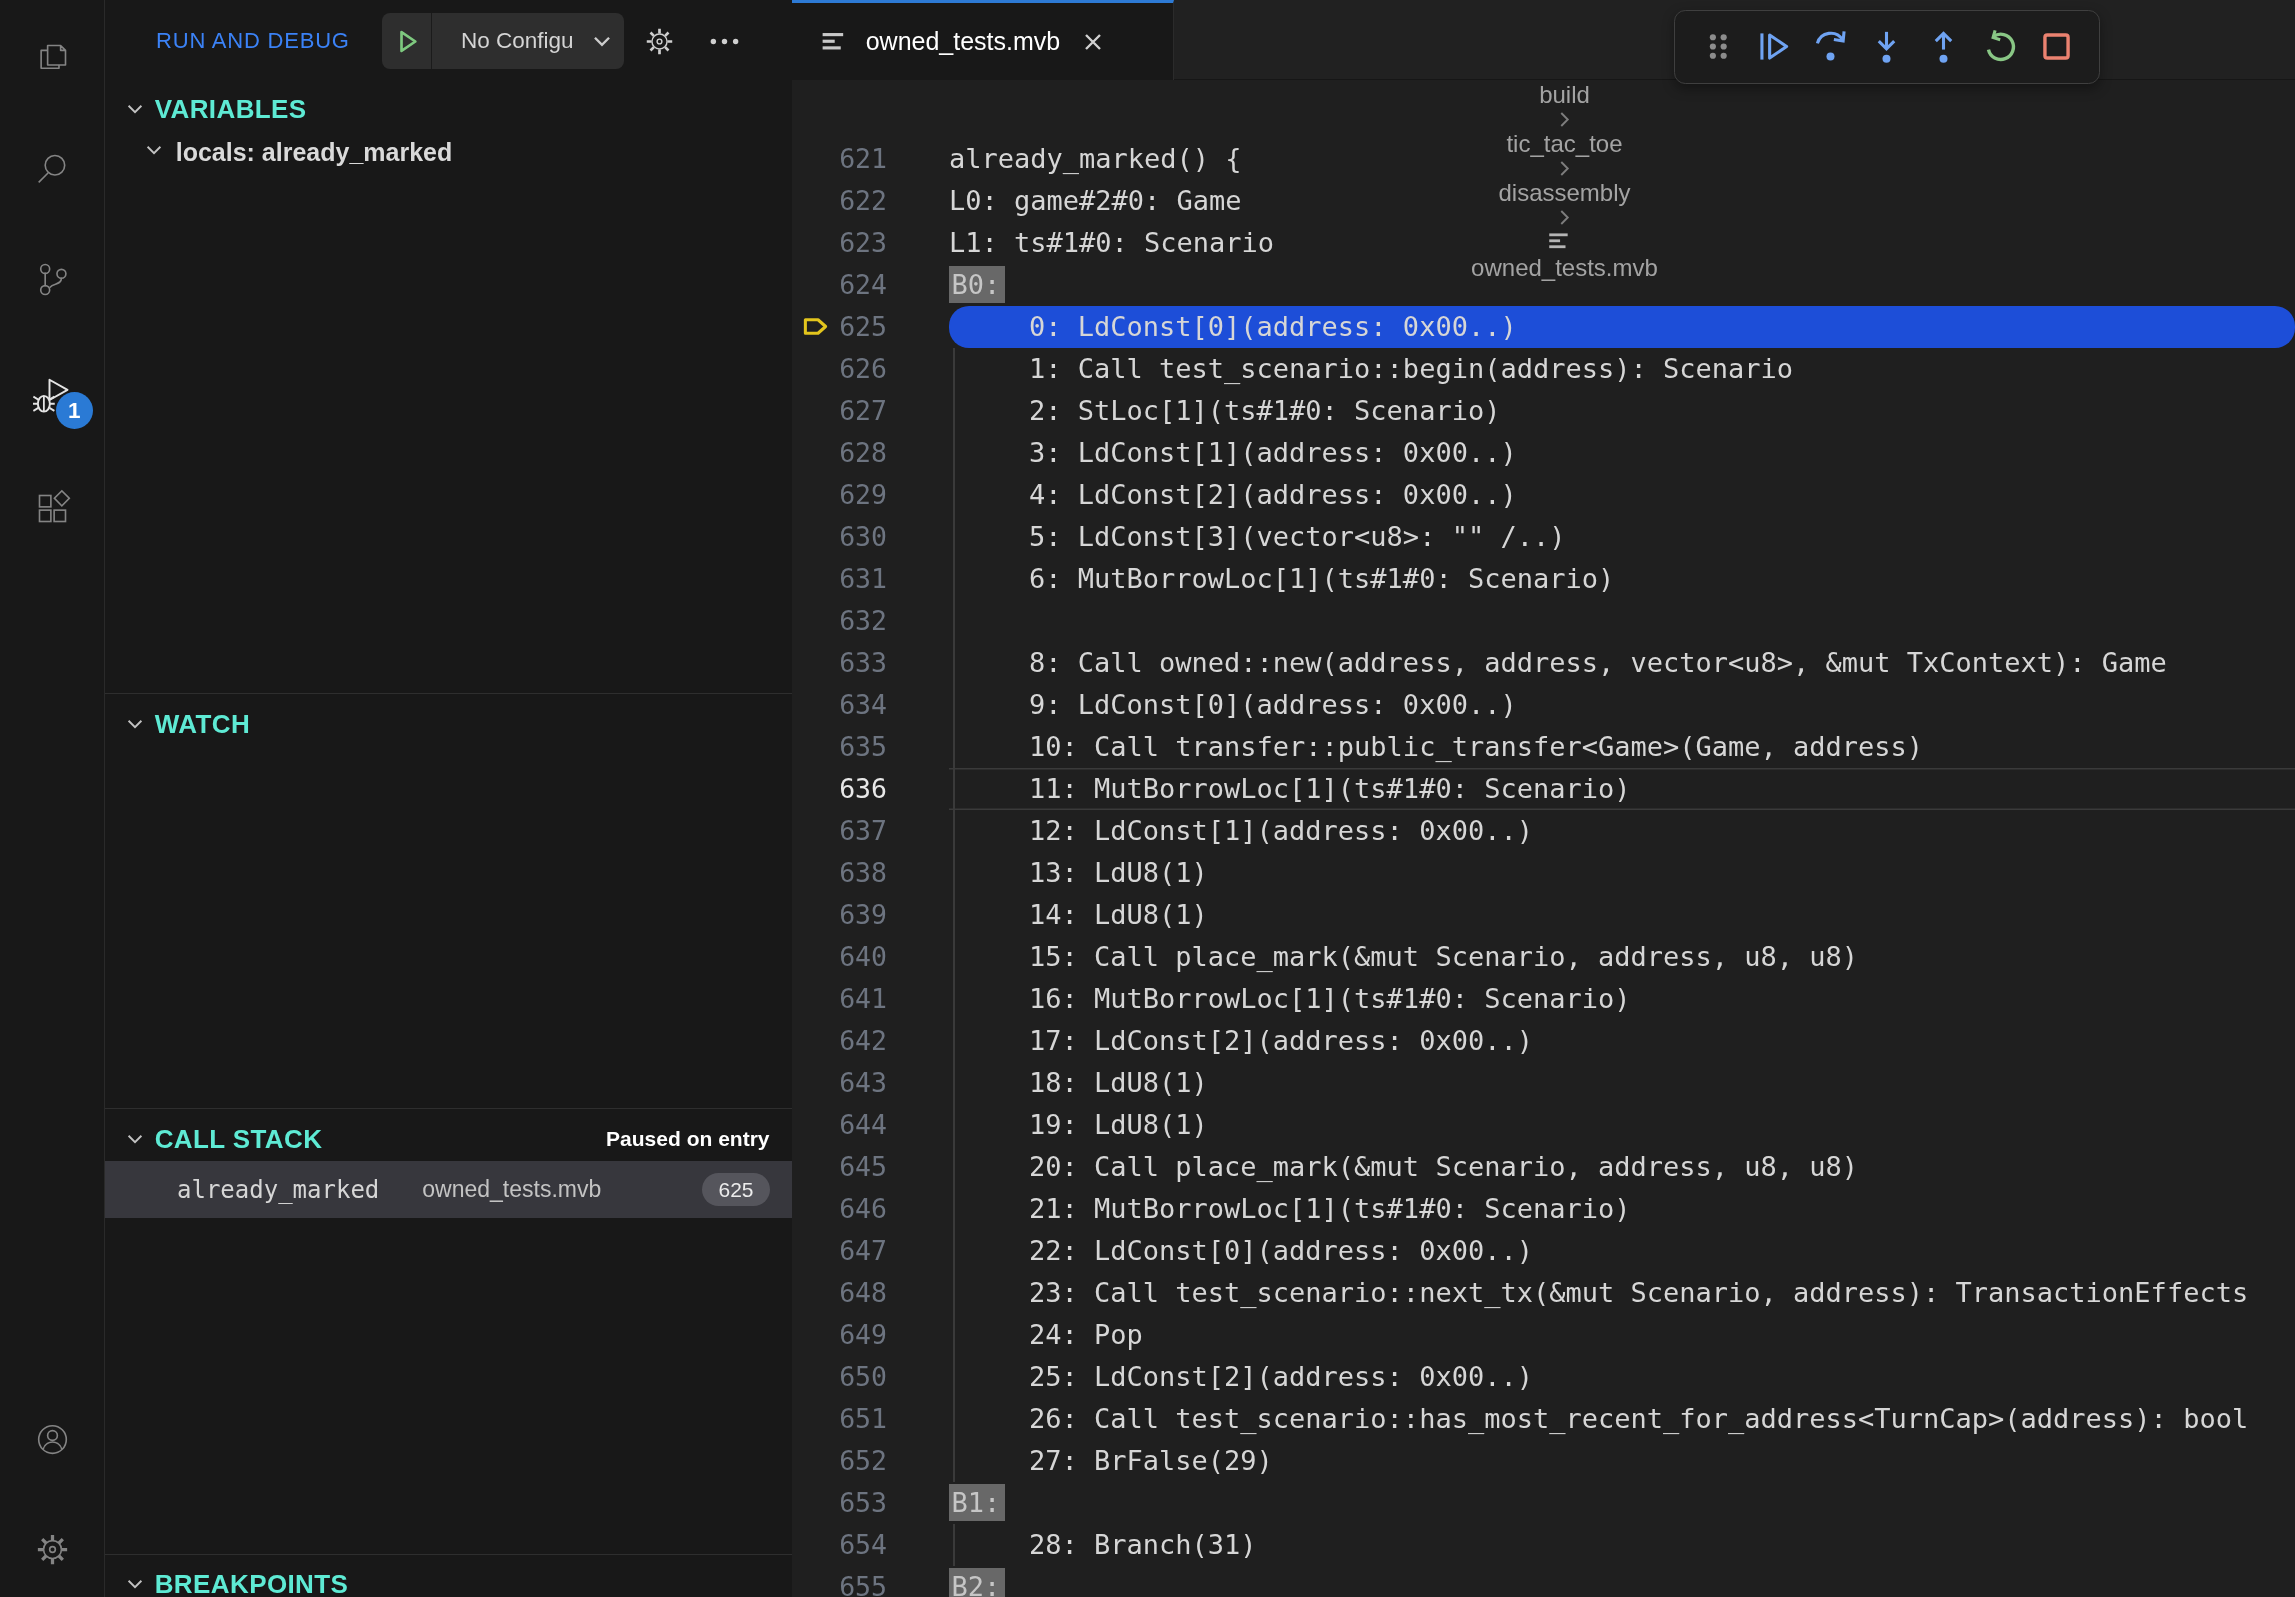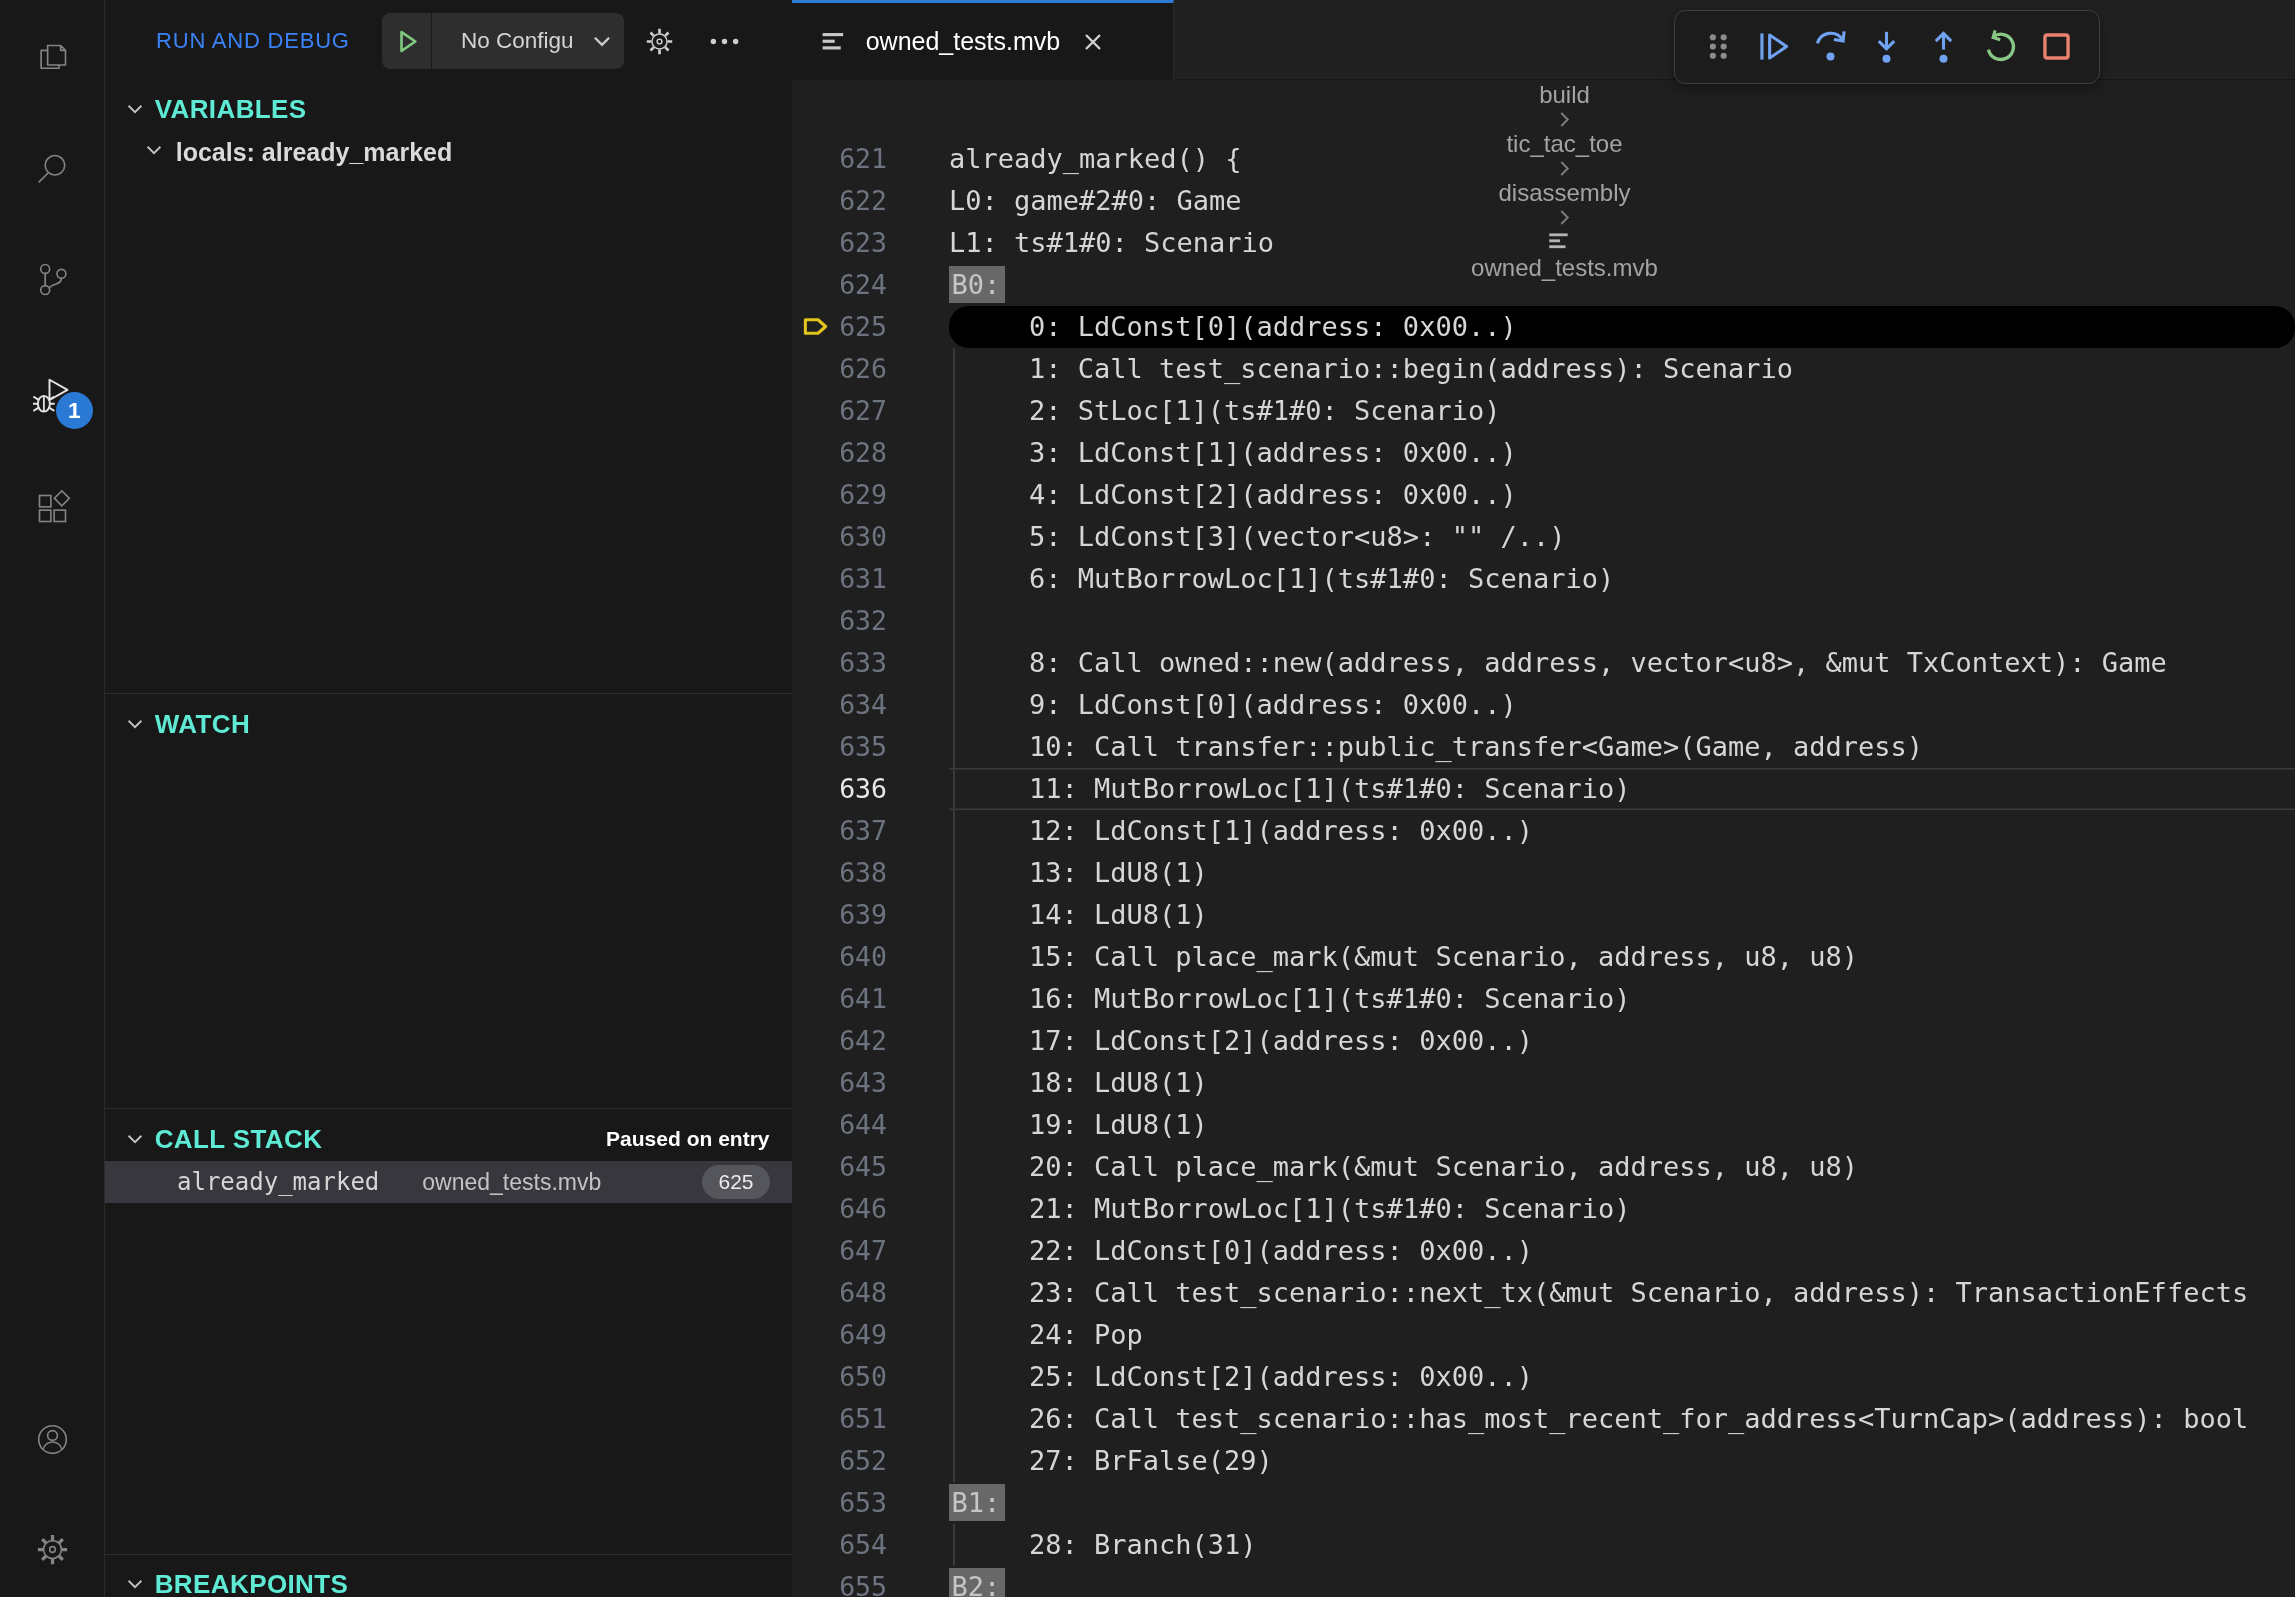--- a/index.html
+++ b/index.html
@@ -48,21 +48,21 @@
   .sec-h .chev { margin-left:17.7px; display:flex; }
   .chev svg { width:24px; height:24px; stroke:#c2c2c2; fill:none; stroke-width:2.4; }
   .sec-t { margin-left:8px; font-size:26px; font-weight:700; color:#5eead4; letter-spacing:0.4px; }
   .sec-status { margin-left:auto; margin-right:22.5px; font-size:21px; font-weight:700; color:#ffffff; }
 
   .tree-row { position:absolute; left:0; width:100%; height:50px; display:flex;
               align-items:flex-start; cursor:pointer; }
   .tree-row .chev { margin-left:37px; display:flex; }
   .tree-t { margin-left:9.7px; font-size:25px; font-weight:700; color:#dadada; }
 
-  .frame-row { position:absolute; left:0; width:100%; height:42px; background:#37373d;
+  .frame-row { position:absolute; left:0; width:100%; height:57px; background:#37373d;
                display:flex; align-items:center; cursor:pointer; }
   .frame-fn { margin-left:72px; font-family:"DejaVu Sans Mono",monospace; font-size:24px;
               color:#d6d6d6; }
   .frame-file { margin-left:43px; font-size:23px; color:#c3c3c3; }
   .frame-line { margin-left:auto; margin-right:22.5px; background:#55555c; color:#ececec;
                 font-size:21px; border-radius:19.3px; padding:4.8px 16px; }
 
   
   #editor { position:absolute; left:792px; top:0; width:1503px; height:100%; background:#1f1f1f; }
   #tabs { position:absolute; left:0; top:0; width:100%; height:80px; background:#212121;
@@ -94,21 +94,21 @@
   .dbg-btn svg { width:37px; height:37px; }
 
   
   #code { position:absolute; left:0; top:138px; width:100%; }
   .crow { display:flex; height:42px; font-family:"DejaVu Sans Mono",monospace; }
   .gut { flex:0 0 157px; position:relative; height:42px; cursor:pointer; }
   .ln { position:absolute; right:62px; top:0; line-height:42px; font-size:26.5px; color:#6d7480; }
   .ptr { position:absolute; left:9.7px; top:7.2px; width:27px; height:27px; }
   .cnt { flex:1; position:relative; height:42px; line-height:42px; color:#d6d6d6;
          white-space:pre; font-size:27px; }
-  .crow.exec .cnt { background:#000000;border-radius:20px; }
+  .crow.exec .cnt { background:#1d4ed8;border-radius:20px; }
   .crow.cursor .cnt { box-shadow:inset 0 1.6px 0 #3a3a3a, inset 0 -1.6px 0 #3a3a3a; }
   .crow.cursor .ln { color:#e8e8e8; }
   .guide { position:absolute; left:4px; top:0; height:100%; width:1.6px; background:#3a3a3a; }
   .cnt.ins .txt { padding-left:80px; display:inline-block; }
   .txt.lbl { background:#686868; color:#c6c6c6; display:inline-block; line-height:37px;
              margin-top:2.4px; padding:0 4.8px 0 2.4px; }
 </style>
 </head>
 <body>
 

